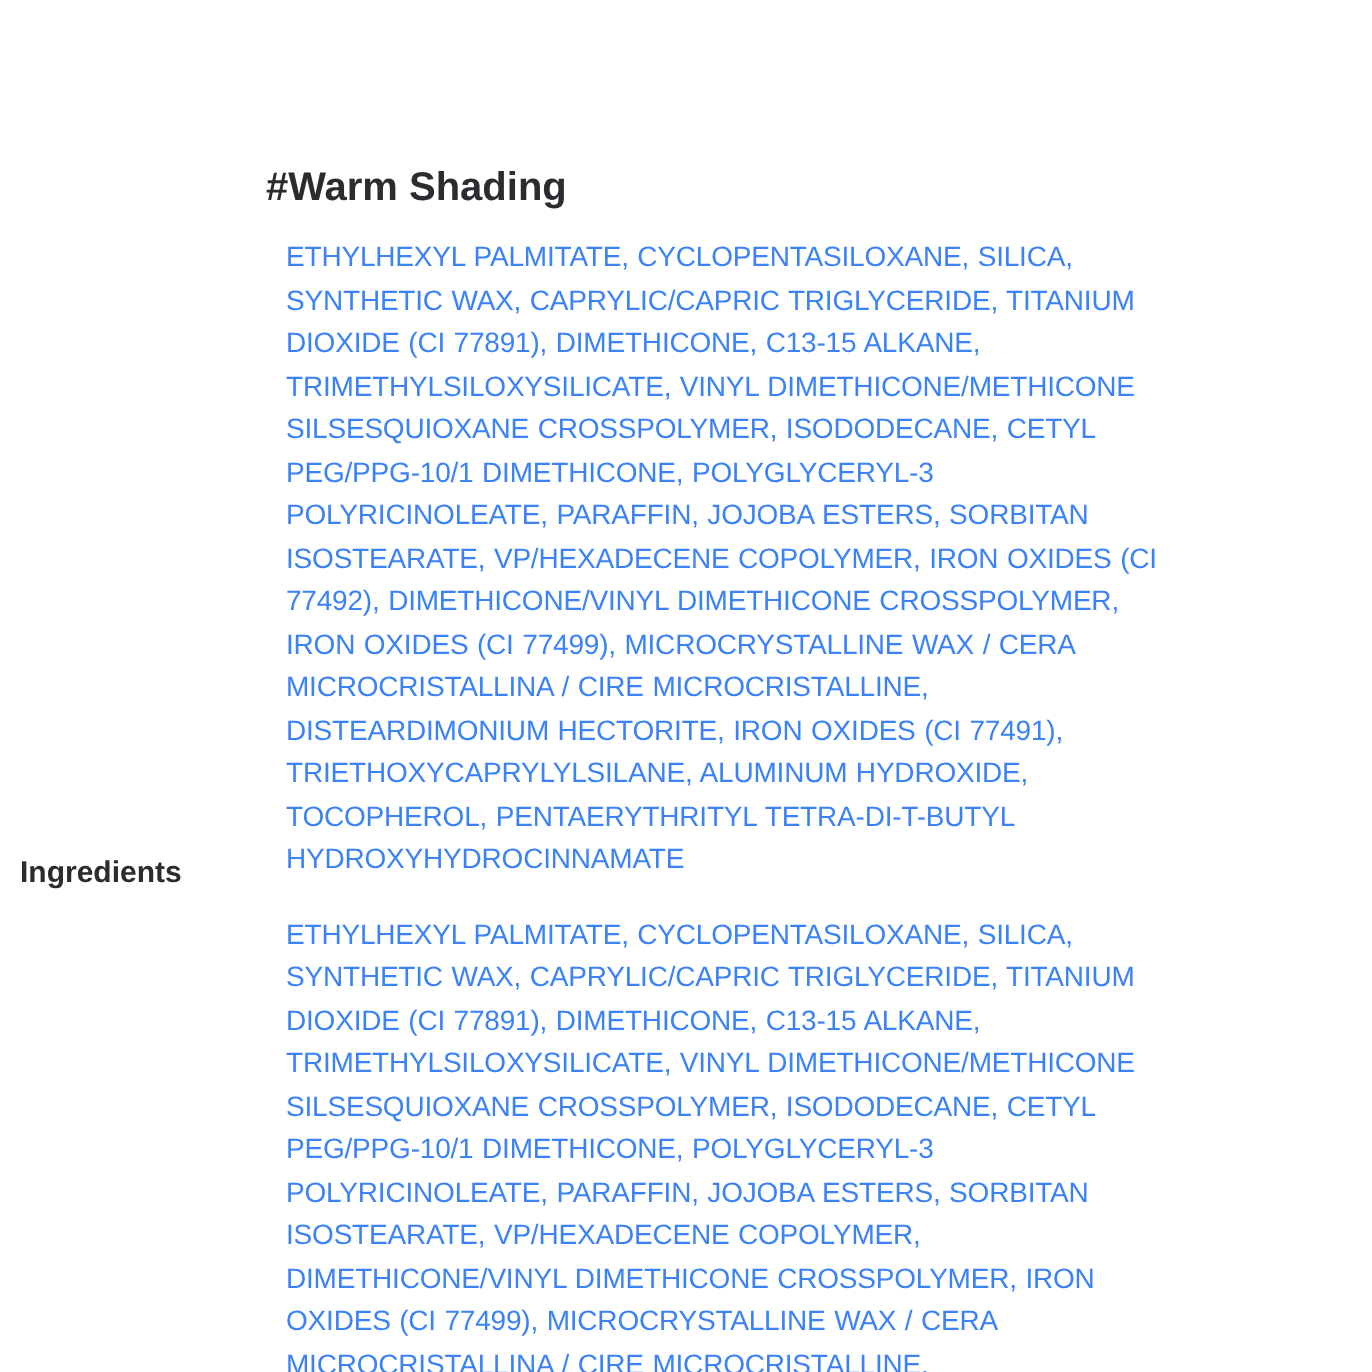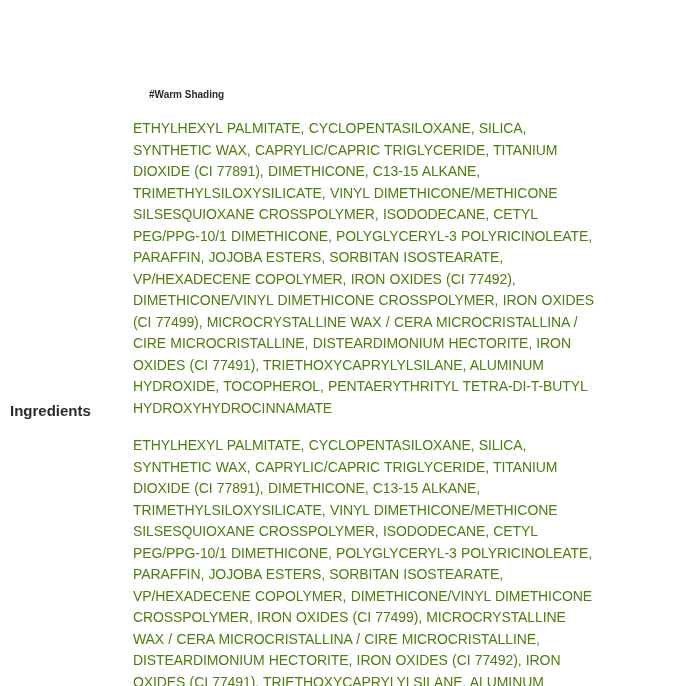--- a/index.html
+++ b/index.html
@@ -29,38 +29,38 @@
     font-weight: 700;
     color: #2b2b30;
     line-height: 21px;
     letter-spacing: 0;
   }
   .content-col {
     flex: 1 1 auto;
     max-width: 540px;
   }
   .group-title {
-    margin: 0 0 13px 16px;
-    font-size: 10px;
+    margin: 0 0 13px 0;
+    font-size: 20px;
     font-weight: 700;
     color: #2b2b30;
     line-height: 21px;
   }
   .group-title.indent {
     padding-left: 5px;
   }
   .group + .group {
     margin-top: 16px;
   }
   .group-text {
-    margin: 0;
+    margin: 10px;
     font-size: 14px;
     line-height: 21.5px;
     letter-spacing: -0.1px;
-    color: #4d7c0f;
+    color: #3b82f6;
     word-spacing: 0.5px;
   }
 </style>
 </head>
 <body>
 
 <div class="panel">
   <div class="label-col">
     <div class="ingredients-label">Ingredients</div>
   </div>

